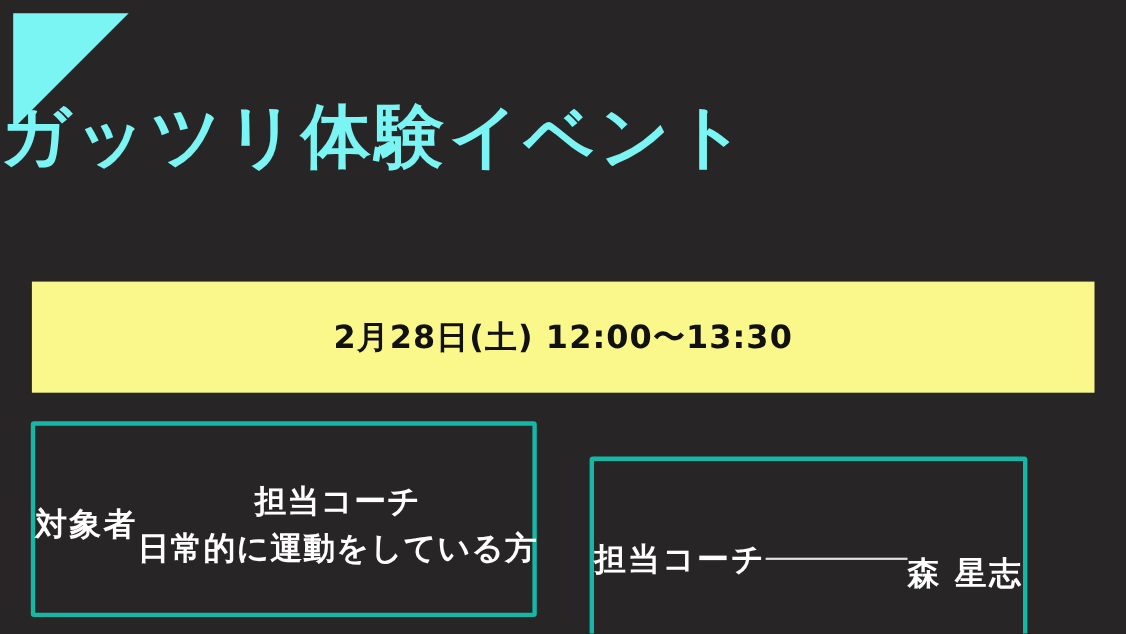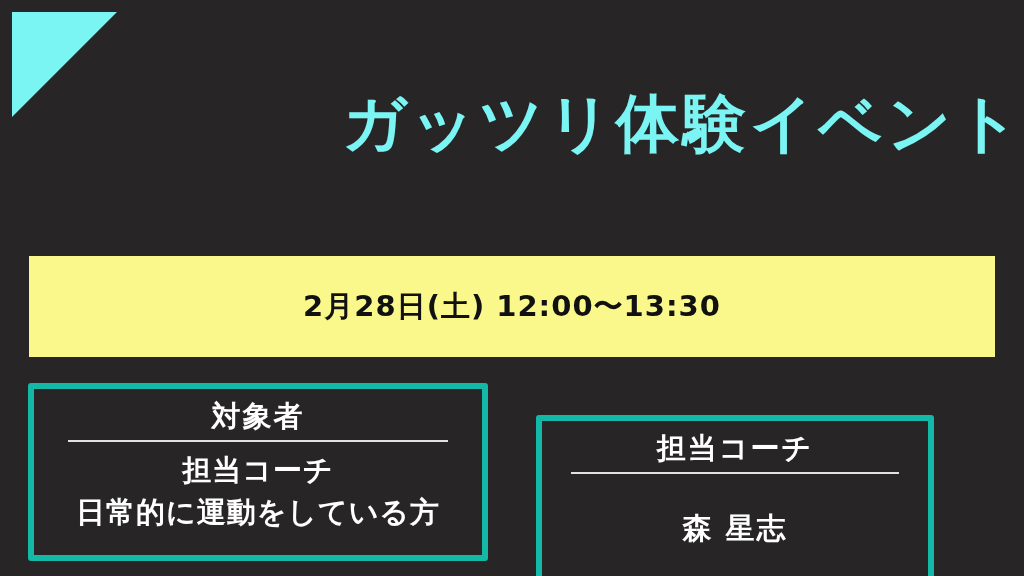--- a/index.html
+++ b/index.html
@@ -34,21 +34,21 @@
     border-left:105px solid #7BF4F4;
     border-bottom:105px solid transparent;
   }
 
   
   .title {
     position:absolute;
     left:0;
     top:92px;
     width:1024px;
-    text-align:right;
+    text-align:left;
     color:#7BF4F4;
     font-size:63px;
     font-weight:700;
     letter-spacing:4px;
     line-height:1.0;
     white-space:nowrap;
   }
 
   
   .date-banner {
@@ -68,24 +68,24 @@
     font-weight:700;
     letter-spacing:1px;
     white-space:nowrap;
   }
 
   
   .info-box {
     position:absolute;
     top:383px;
     height:178px;
-    border:6px solid #14b8a6;
+    border:4px solid #14b8a6;
     border-radius:3px;
     display:flex;
-    flex-direction:column;
+    flex-direction:row;
     align-items:center;
     padding-top:9px;
   }
   .info-box.left  { left:28px;  width:460px; }
   .info-box.right { left:536px; width:398px;margin-top:32px; }
 
   .info-head {
     color:#FFFFFF;
     font-size:29px;
     font-weight:700;

